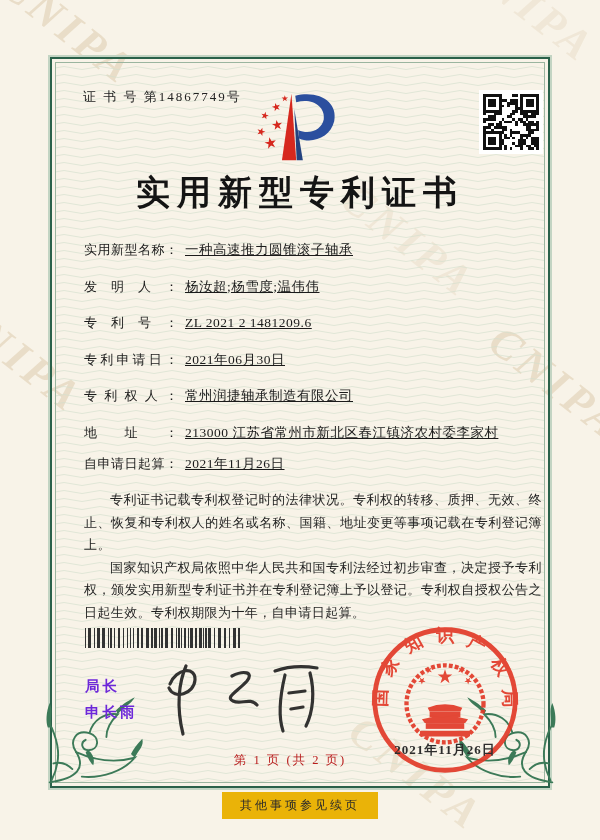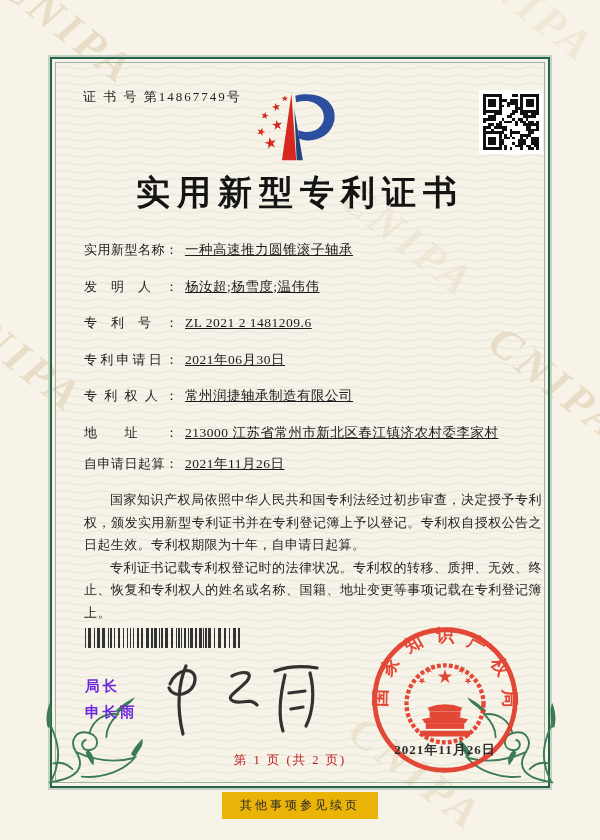--- a/index.html
+++ b/index.html
@@ -405,22 +405,22 @@
       <span class="f-label">地址：</span><span class="f-value">213000 江苏省常州市新北区春江镇济农村委李家村</span>
     </div>
     <div class="field-row dual">
       <span class="pair1">
         <span class="f-label">自申请日起算：</span><span class="f-value">2021年11月26日</span>
       </span>
     </div>
   </div>
 
   <div class="paras">
+    <p>专利证书记载专利权登记时的法律状况。专利权的转移、质押、无效、终止、恢复和专利权人的姓名或名称、国籍、地址变更等事项记载在专利登记簿上。</p>
     <p>国家知识产权局依照中华人民共和国专利法经过初步审查，决定授予专利权，颁发实用新型专利证书并在专利登记簿上予以登记。专利权自授权公告之日起生效。专利权期限为十年，自申请日起算。</p>
-    <p>专利证书记载专利权登记时的法律状况。专利权的转移、质押、无效、终止、恢复和专利权人的姓名或名称、国籍、地址变更等事项记载在专利登记簿上。</p>
   </div>
 
   <svg class="barcode" id="barcode" width="156" height="20">
       <rect x="0" y="0" width="1" height="20" fill="#333"></rect>
       <rect x="3" y="0" width="3" height="20" fill="#333"></rect>
       <rect x="9" y="0" width="1" height="20" fill="#333"></rect>
       <rect x="12" y="0" width="3" height="20" fill="#333"></rect>
       <rect x="17" y="0" width="3" height="20" fill="#333"></rect>
       <rect x="23" y="0" width="1" height="20" fill="#333"></rect>
       <rect x="25" y="0" width="2" height="20" fill="#333"></rect>

